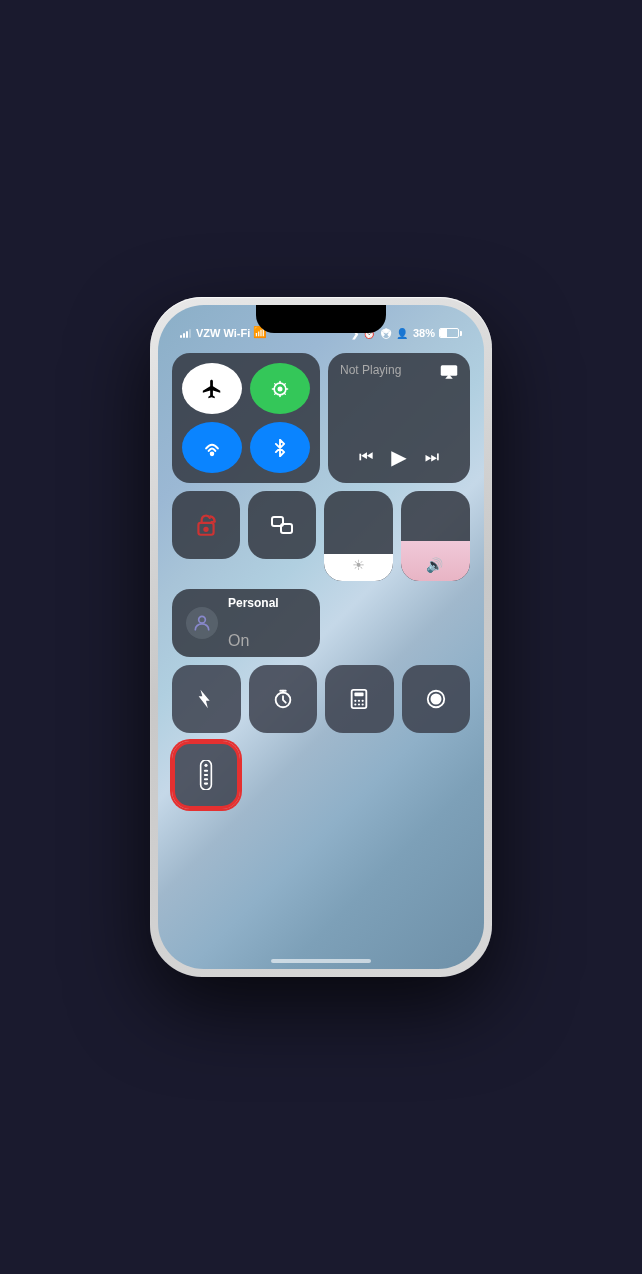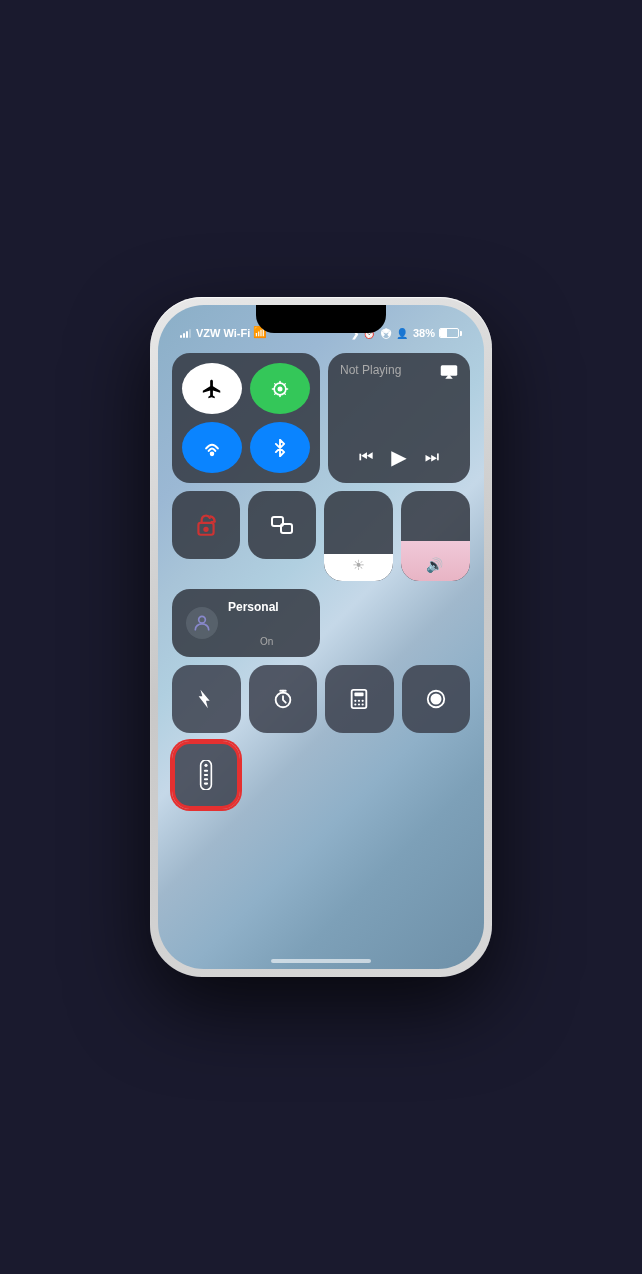--- a/index.html
+++ b/index.html
@@ -263,22 +263,21 @@
     }
 
     .personal-label {
       color: #fff;
       font-size: 12px;
       font-weight: 600;
     }
 
     .personal-sublabel {
       color: #aaa;
-      font-size: 10px;
-      margin-left: 32px;
+      font-size: 16px;
     }
 
     
     .row4 {
       display: flex;
       gap: 8px;
       height: 68px;
     }
 
     .icon-tile {

